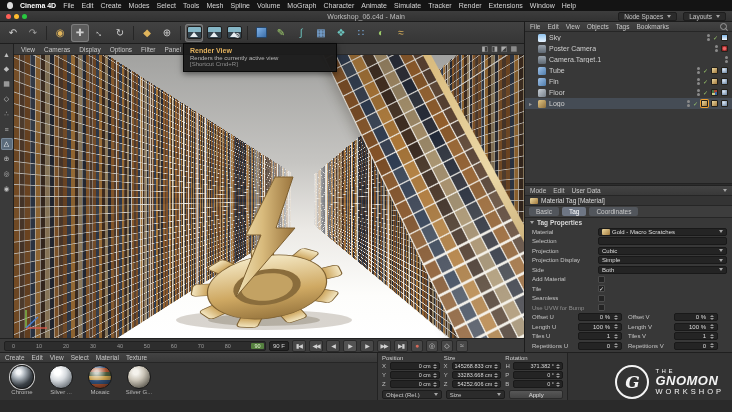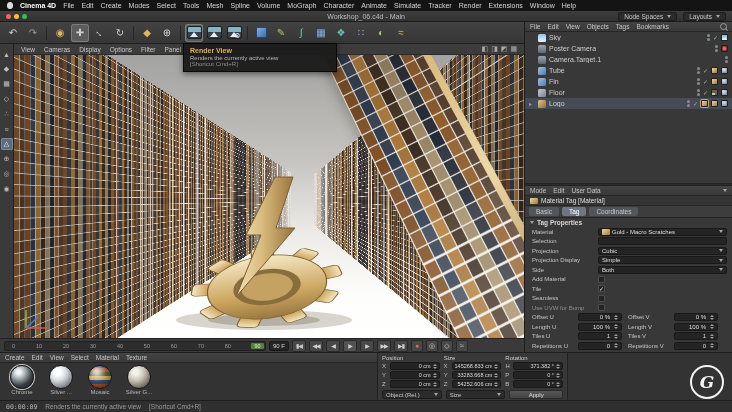--- a/index.html
+++ b/index.html
@@ -796,23 +796,23 @@
         <span class="cdd">
             <span style="flex:1;overflow:hidden">Size</span>
             <span class="caret"></span>
           </span>
         <span class="capply">Apply</span>
       </div>
     </div>
     <div id="brfill"></div>
   </div>
 
-  <div id="statusbar">
-    <span id="timecode">00:00:09</span>
-    <span>Renders the currently active view</span>
-    <span>[Shortcut Cmd+R]</span>
-  </div>
 
   <div id="watermark">
     <div class="wmcircle">G</div>
+    <div class="wmtext">
+      <span class="wm1">THE</span>
+      <span class="wm2">GNOMON</span>
+      <span class="wm3">WORKSHOP</span>
+    </div>
   </div>
 
 </div>
 
 </body></html>

